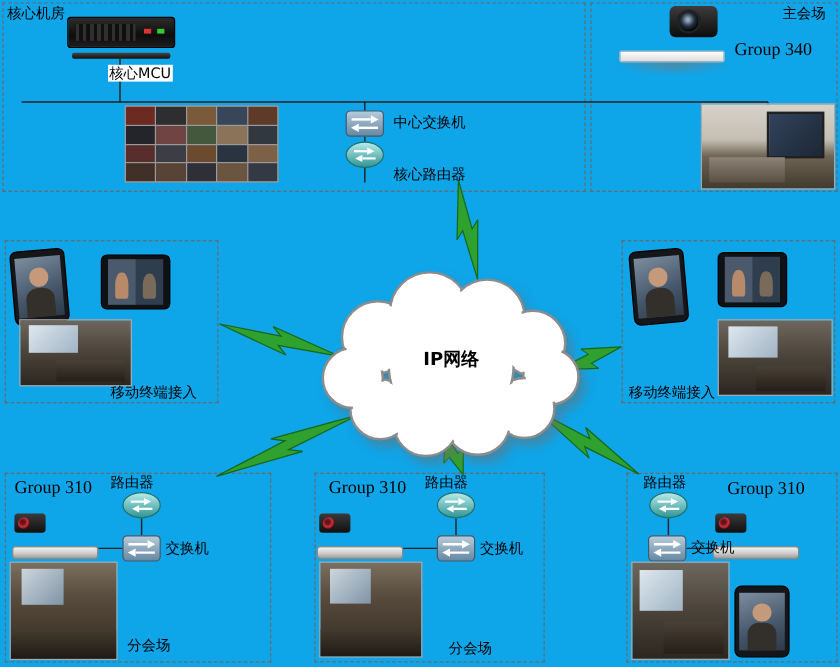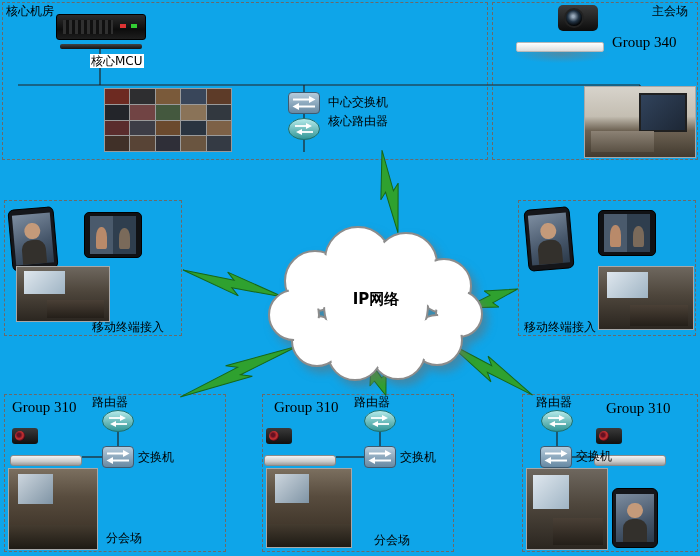--- a/index.html
+++ b/index.html
@@ -252,21 +252,21 @@
     <div class="cam-bar"></div>
   </div>
   <div class="photo v2" style="left:526px;top:468px;width:82px;height:82px"></div>
   <div class="phone" style="left:612px;top:488px;width:46px;height:60px">
     <div class="scr"></div>
   </div>
 
   <div class="lbl" style="left:6px;top:4px">核心机房</div>
   <div class="lbl bgw" style="left:90px;top:54px">核心MCU</div>
   <div class="lbl" style="left:328px;top:95px">中心交换机</div>
-  <div class="lbl" style="left:328px;top:114px">核心路由器</div>
+  <div class="lbl" style="left:328px;top:138px">核心路由器</div>
   <div class="lbl" style="left:652px;top:4px">主会场</div>
   <div class="lbl en" style="left:612px;top:34px">Group 340</div>
   <div class="lbl" style="left:92px;top:320px">移动终端接入</div>
   <div class="lbl" style="left:524px;top:320px">移动终端接入</div>
   <div class="lbl cloudlbl" style="left:340px;top:292px">IP网络</div>
 
   <div class="lbl en" style="left:12px;top:399px">Group 310</div>
   <div class="lbl" style="left:92px;top:395px">路由器</div>
   <div class="lbl" style="left:138px;top:450px">交换机</div>
   <div class="lbl" style="left:106px;top:531px">分会场</div>

